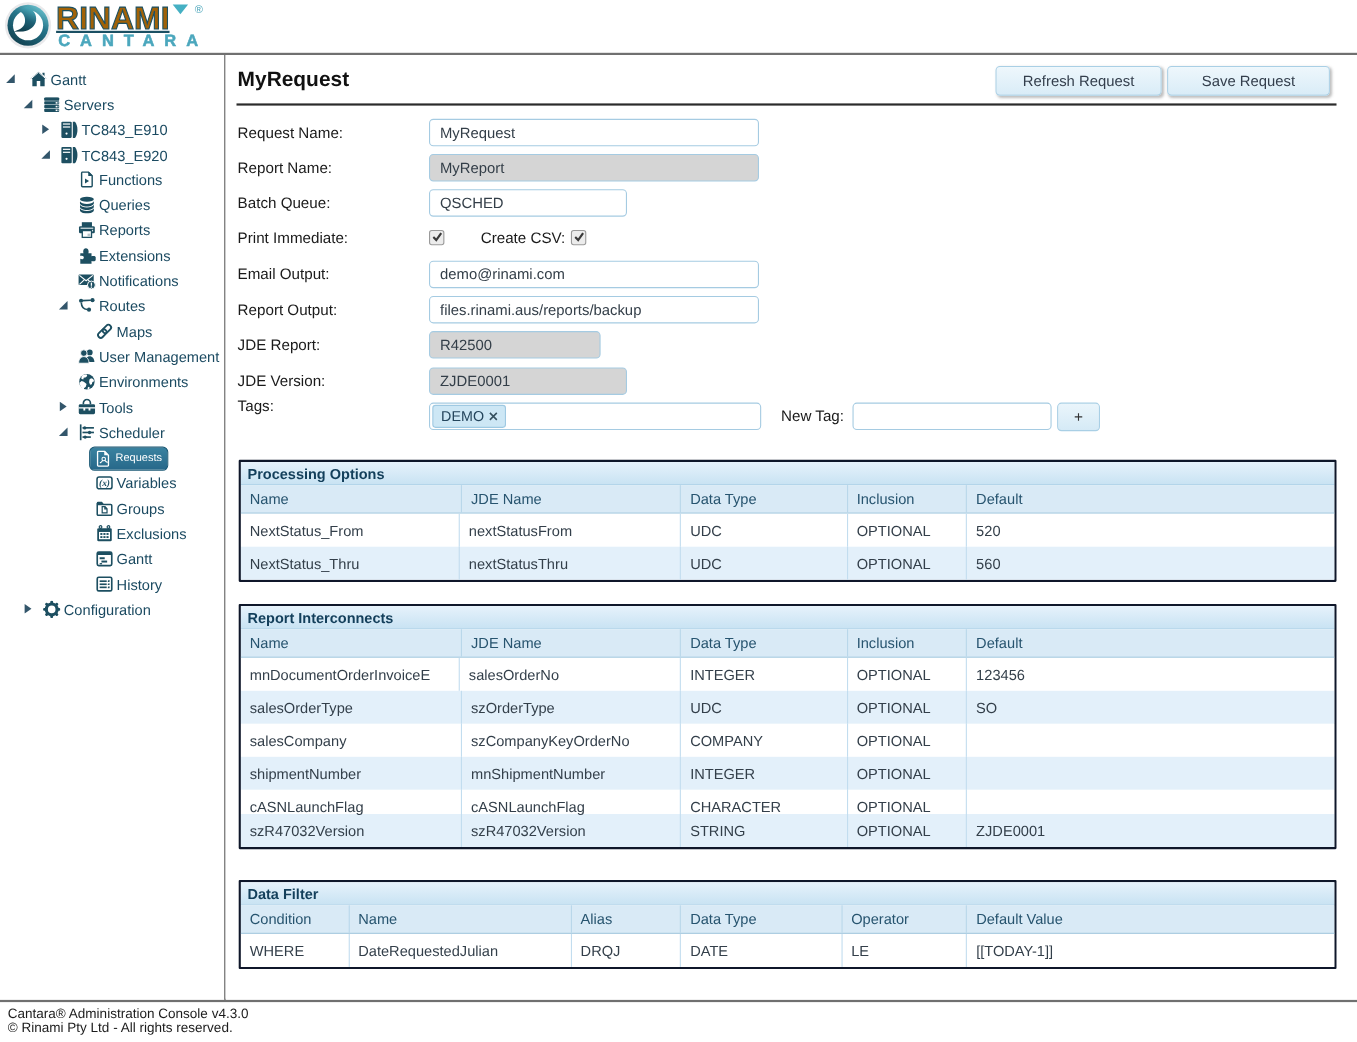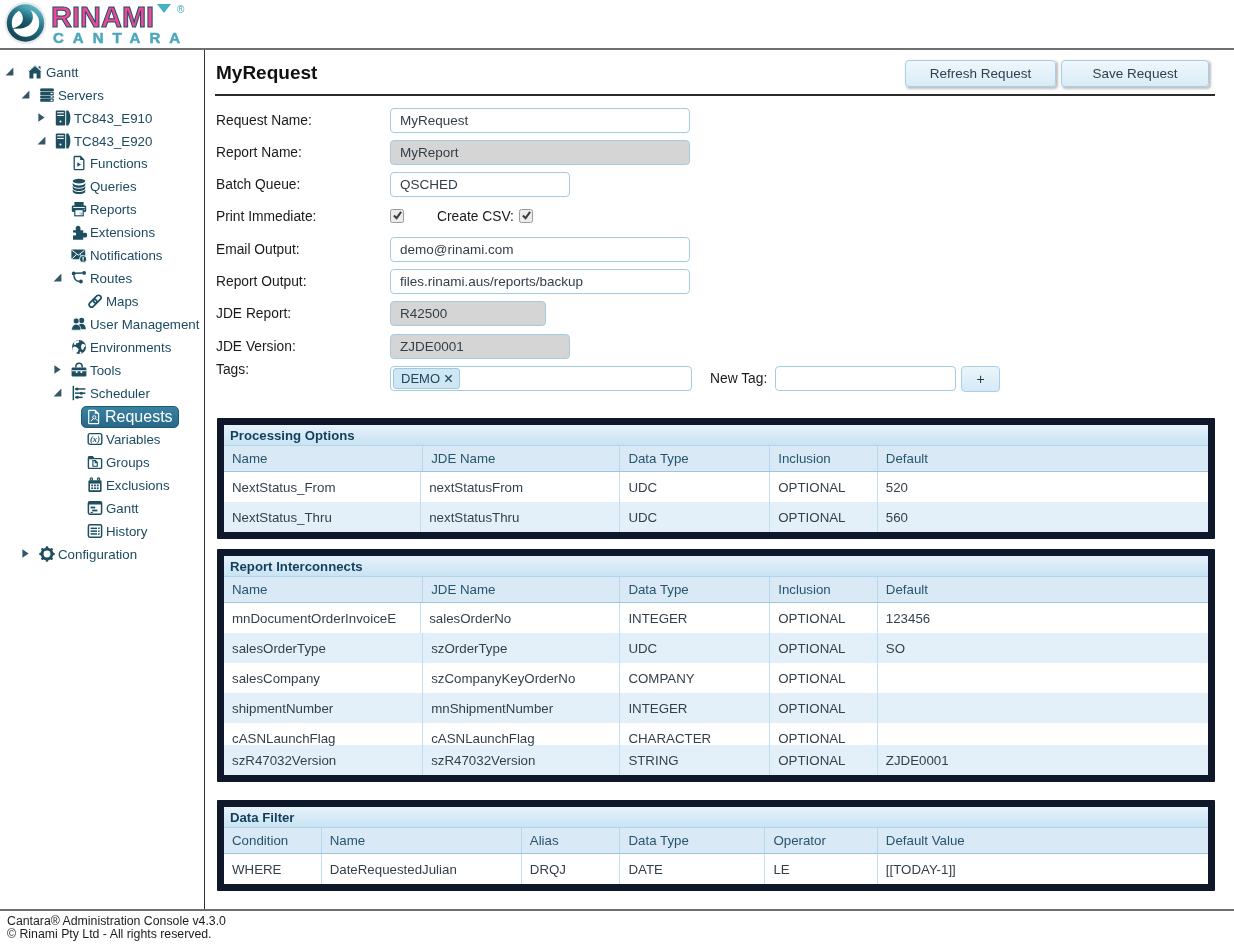--- a/index.html
+++ b/index.html
@@ -10,53 +10,53 @@
 .trow { position:absolute; left:0; height:23px; width:200px; }
 .arr { position:absolute; top:6px; }
 .arr svg { display:block; }
 .tic { position:absolute; top:3px; }
 .ti { display:block; }
 .tlab { position:absolute; top:4px; font-size:13.3px; color:#1b4a61; white-space:nowrap; }
 .sel { position:absolute; top:0.5px; height:22px; border-radius:5px;
   background:linear-gradient(#3a82a0,#27688a); border:1px solid #1c5a76;
   display:inline-flex; align-items:center; padding:0 5px 0 4px; }
 .selic { display:inline-block; margin-right:3px; }
-.seltxt { color:#fff; font-size:16px; }
+.seltxt { color:#fff; font-size:10px; }
 #main { position:absolute; left:205px; top:50px; width:1029px; height:858px; background:#fff; }
 #title { position:absolute; left:216px; top:62px; font-size:19px; font-weight:bold; color:#111; }
 .btn { position:absolute; height:27px; border:1px solid #a9cfe5; border-radius:4px;
   background:linear-gradient(#eef7fc,#d9ecf7); color:#333e4c; font-size:13.5px;
   display:flex; align-items:center; justify-content:center; box-shadow:1.5px 1.5px 2.5px rgba(110,110,110,0.45); }
 #hr1 { position:absolute; left:215px; top:94px; width:1000px; border-top:2px solid #2b2b2b; }
 .flab { position:absolute; left:216px; width:170px; font-size:13.8px; color:#1a1a1a; }
 .inp { position:absolute; height:25px; border:1px solid #a5cbe2; border-radius:4px;
   background:#fff; font-size:13.5px; color:#333e48; padding:4px 10px 0 9px; }
 .inp.gray { background:#d5d5d5; }
 .inp.tags { padding:1px 2px; }
 .chip { display:inline-flex; align-items:center; background:#cde7f5; border:1px solid #9fc9e2;
   border-radius:3px; height:21px; padding:0 6px 0 7px; font-size:13px; color:#24455c; gap:4px; }
 .cb { position:absolute; width:14px; height:14px; background:#ececec; border:1px solid #9a9a9a;
   border-radius:2.5px; display:flex; align-items:center; justify-content:center; }
 .plusbtn { position:absolute; width:39px; height:26px; border:1px solid #a9cfe5; border-radius:4px;
   background:linear-gradient(#eaf5fb,#d5eaf6); color:#333; font-size:14px; text-align:center;
   line-height:24px; }
-.tbl { position:absolute; border:7px solid #0f172a; border-radius:1px; }
+.tbl { position:absolute; border:2px solid #0f172a; border-radius:1px; }
 .tcap { height:21px; background:linear-gradient(#e6f2fb,#c9e3f3); font-weight:bold;
   font-size:13.2px; color:#133f5b; padding:3px 0 0 6px; border-bottom:1px solid #b3d5ea; }
 .thead { height:26px; background:#d9eaf6; border-bottom:1px solid #9fc6dd; display:flex; }
 .th { font-size:13.3px; color:#27546f; padding:5px 0 0 8px; border-right:1px solid #b9d7ea; }
 .th:last-child, .td:last-child { border-right:none; }
 .tr { display:flex; }
 .tr.odd { background:#fff; }
 .tr.even { background:#e3f0fa; }
 .td { font-size:13.3px; color:#333f4a; padding:8px 0 0 8px; border-right:1px solid #c2ddef; }
 #foot { position:absolute; left:0; top:909px; width:1234px; border-top:2px solid #707070; }
 .fl { position:absolute; left:7px; font-size:12.3px; color:#1c1c1c; }
 #rinami { position:absolute; left:51px; top:1px; font-size:29px; font-weight:bold;
-  color:#ec4899; letter-spacing:0px; -webkit-text-stroke:1px #1b5063; }
+  color:#a16207; letter-spacing:0px;text-decoration:underline; -webkit-text-stroke:1px #1b5063; }
 #cantara { position:absolute; left:53px; top:28.5px; font-size:15px; font-weight:bold;
   color:#4ba7bd; letter-spacing:9.0px; -webkit-text-stroke:0.5px #4ba7bd; }
 #reg { position:absolute; left:177px; top:4px; font-size:10px; color:#3f9fb5; }
 #tri { position:absolute; left:157px; top:4px; width:0; height:0;
   border-left:7px solid transparent; border-right:7px solid transparent;
   border-top:9px solid #45b0c3; }
 </style></head>
 <body>
 <div id="hdr">
 <svg width="200" height="48" viewBox="0 0 200 48" style="position:absolute;left:0;top:0">

